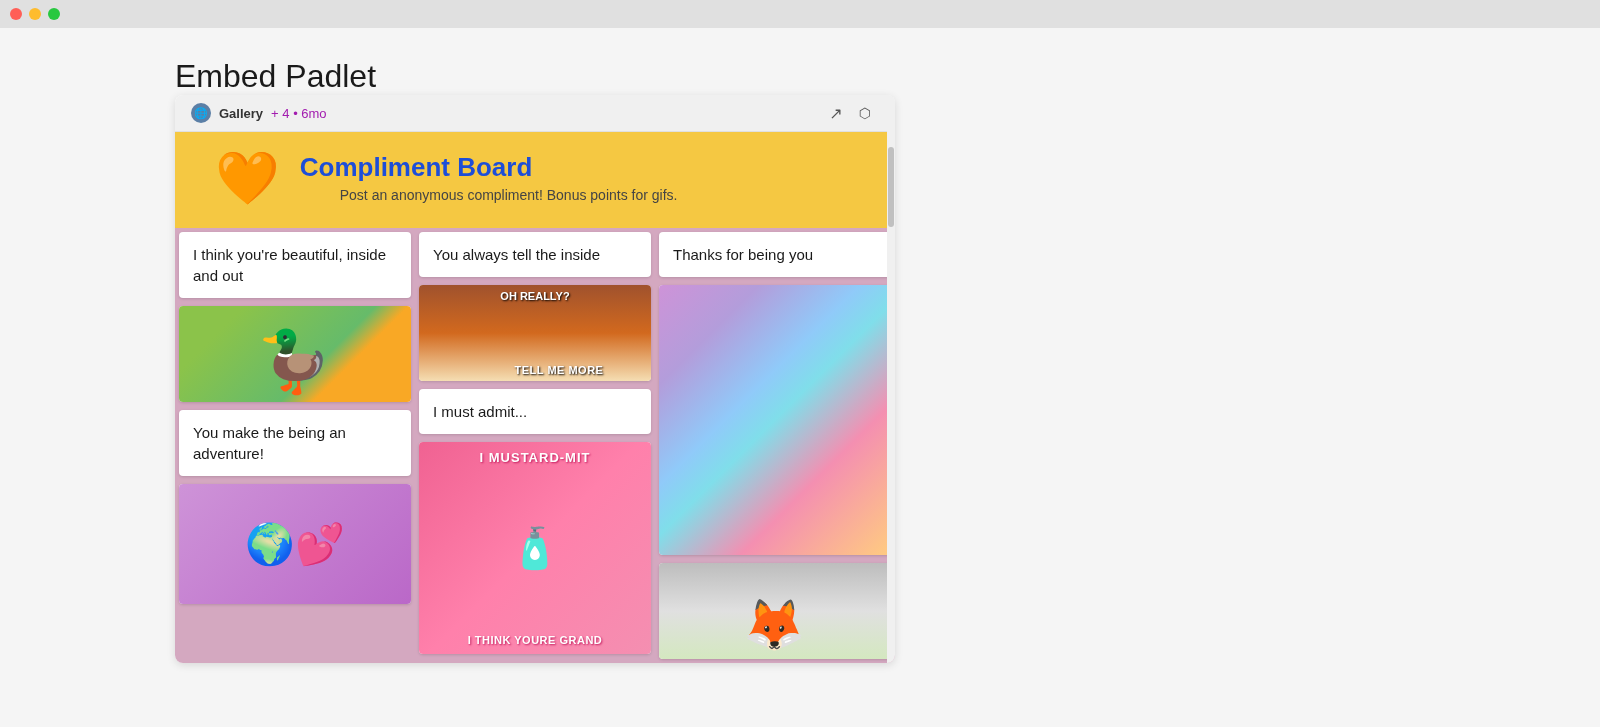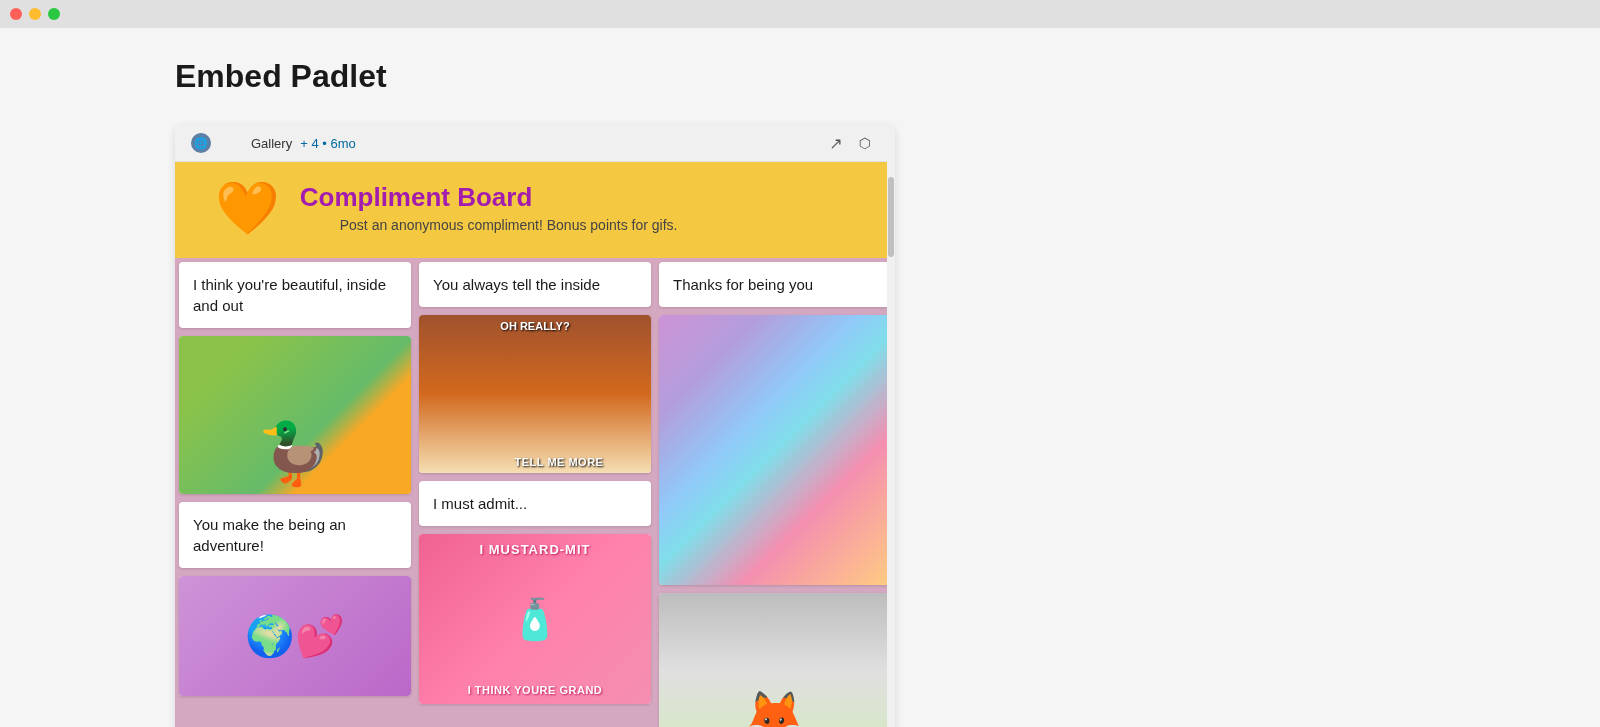--- a/index.html
+++ b/index.html
@@ -15,23 +15,22 @@
       width: 12px; height: 12px;
       border-radius: 50%;
       display: inline-block;
     }
     .tl-red { background: #ff5f57; }
     .tl-yellow { background: #febc2e; }
     .tl-green { background: #28c840; }
 
     .page-title {
       font-size: 32px;
-      font-weight: 700;
+      font-weight: 400;
       color: #1a1a1a;
-      margin-bottom: 30px;
     }
 
     
     .padlet-embed {
       width: 720px;
       background: #fff;
       border-radius: 8px;
       box-shadow: 0 2px 8px rgba(0,0,0,0.12);
       overflow: hidden;
       position: relative;
@@ -72,27 +71,26 @@
       width: 20px; height: 20px;
       background: #5b7fa6;
       border-radius: 50%;
       display: flex; align-items: center; justify-content: center;
       flex-shrink: 0;
     }
 
     .padlet-topbar-label {
       font-size: 13px;
       color: #333;
-      font-weight: 400;
-      margin-left: 32px;
+      font-weight: 700;
     }
 
     .padlet-topbar-meta {
       font-size: 13px;
-      color: #0369a1;
+      color: #a21caf;
     }
 
     .padlet-topbar-spacer { flex: 1; }
 
     .padlet-topbar-icon {
       color: #555;
       font-size: 16px;
       cursor: pointer;
       margin-left: 8px;
     }
@@ -110,21 +108,21 @@
       font-size: 52px;
       line-height: 1;
       color: #f08020;
     }
 
     .padlet-header-text {}
 
     .padlet-board-title {
       font-size: 26px;
       font-weight: 700;
-      color: #a21caf;
+      color: #1d4ed8;
       margin-bottom: 4px;
     }
 
     .padlet-board-subtitle {
       font-size: 14px;
       color: #444;
       padding-left: 40px;
     }
 
     
@@ -155,21 +153,21 @@
       padding: 12px 14px;
       font-size: 15px;
       color: #1a1a1a;
       line-height: 1.4;
       font-weight: 400;
     }
 
     
     .img-placeholder {
       width: 100%;
-      height: 158px;
+      height: 96px;
       display: flex;
       align-items: center;
       justify-content: center;
       font-size: 11px;
       color: #fff;
       font-weight: bold;
       overflow: hidden;
       position: relative;
     }
 
@@ -218,21 +216,21 @@
     
     .img-holographic {
       background: linear-gradient(135deg, #ce93d8 0%, #b39ddb 20%, #90caf9 40%, #80deea 50%, #f48fb1 70%, #ffcc80 100%);
       height: 270px;
     }
 
     
     .img-mustard {
       background: linear-gradient(135deg, #f06292 0%, #ff80ab 50%, #f48fb1 100%);
       position: relative;
-      height: 170px;
+      height: 212px;
     }
     .img-mustard-text-top {
       position: absolute;
       top: 8px;
       width: 100%;
       text-align: center;
       font-size: 13px;
       font-weight: 900;
       color: #fff;
       text-shadow: 1px 1px 2px #c2185b;

